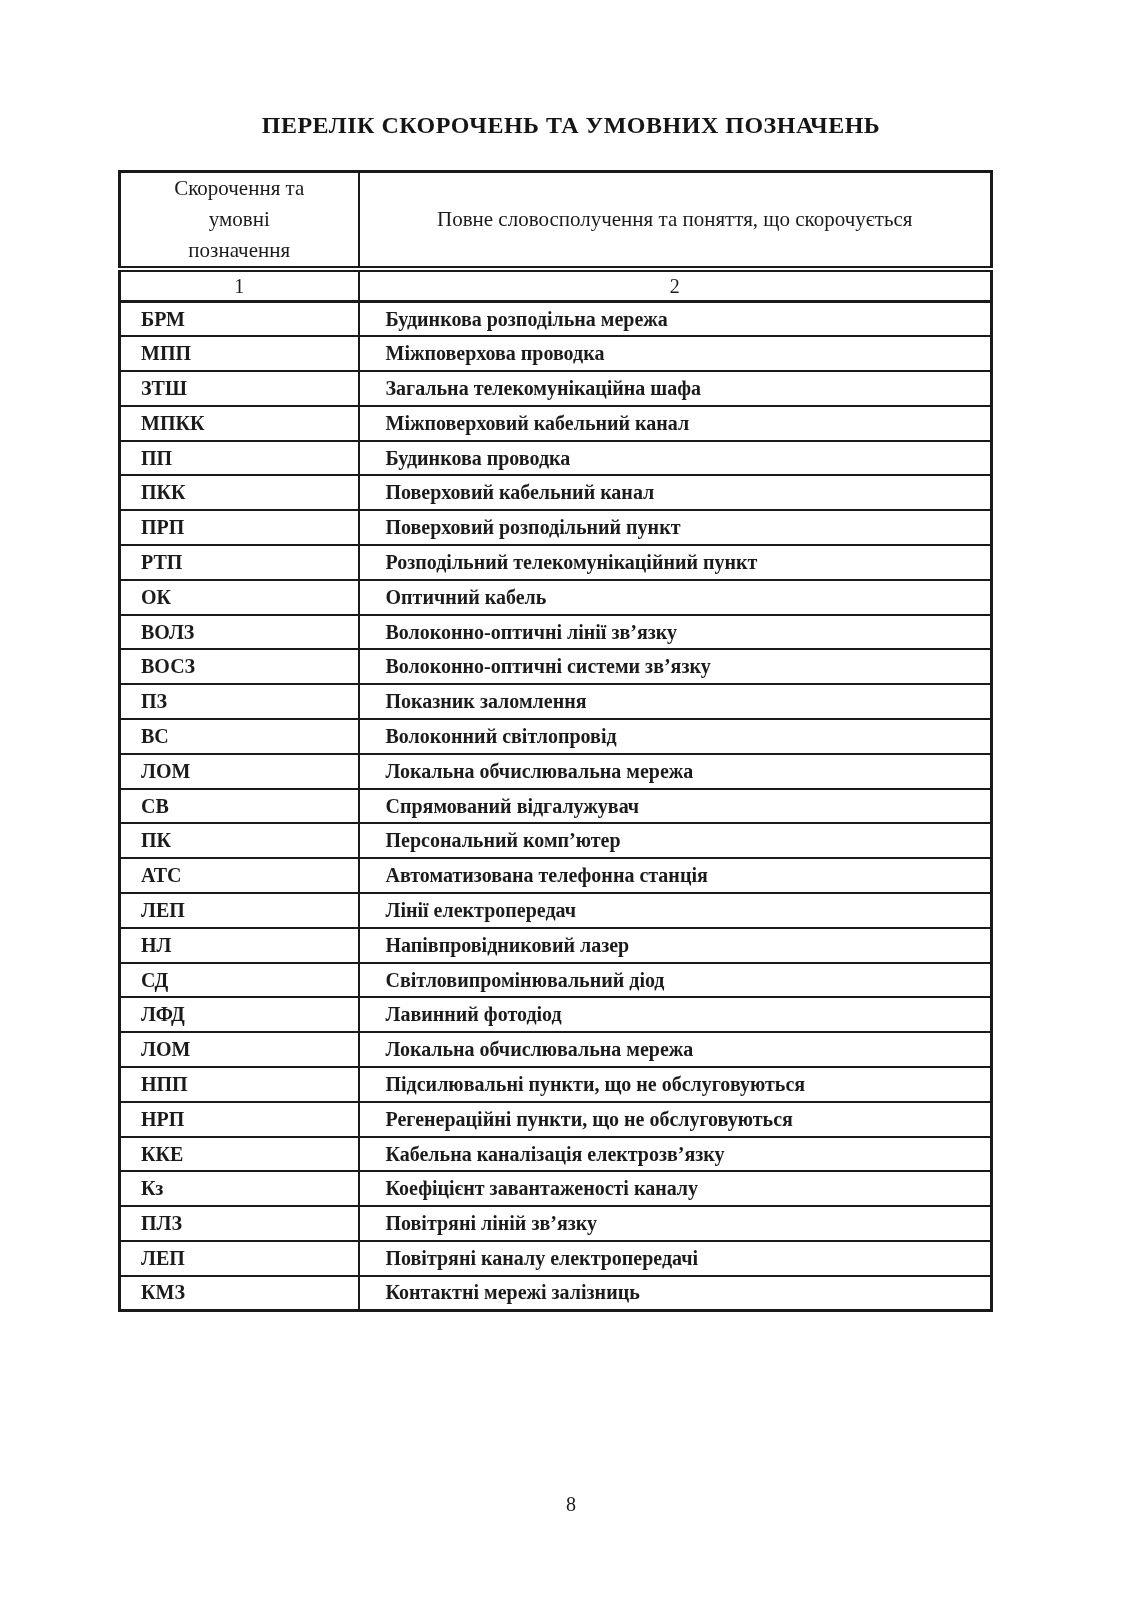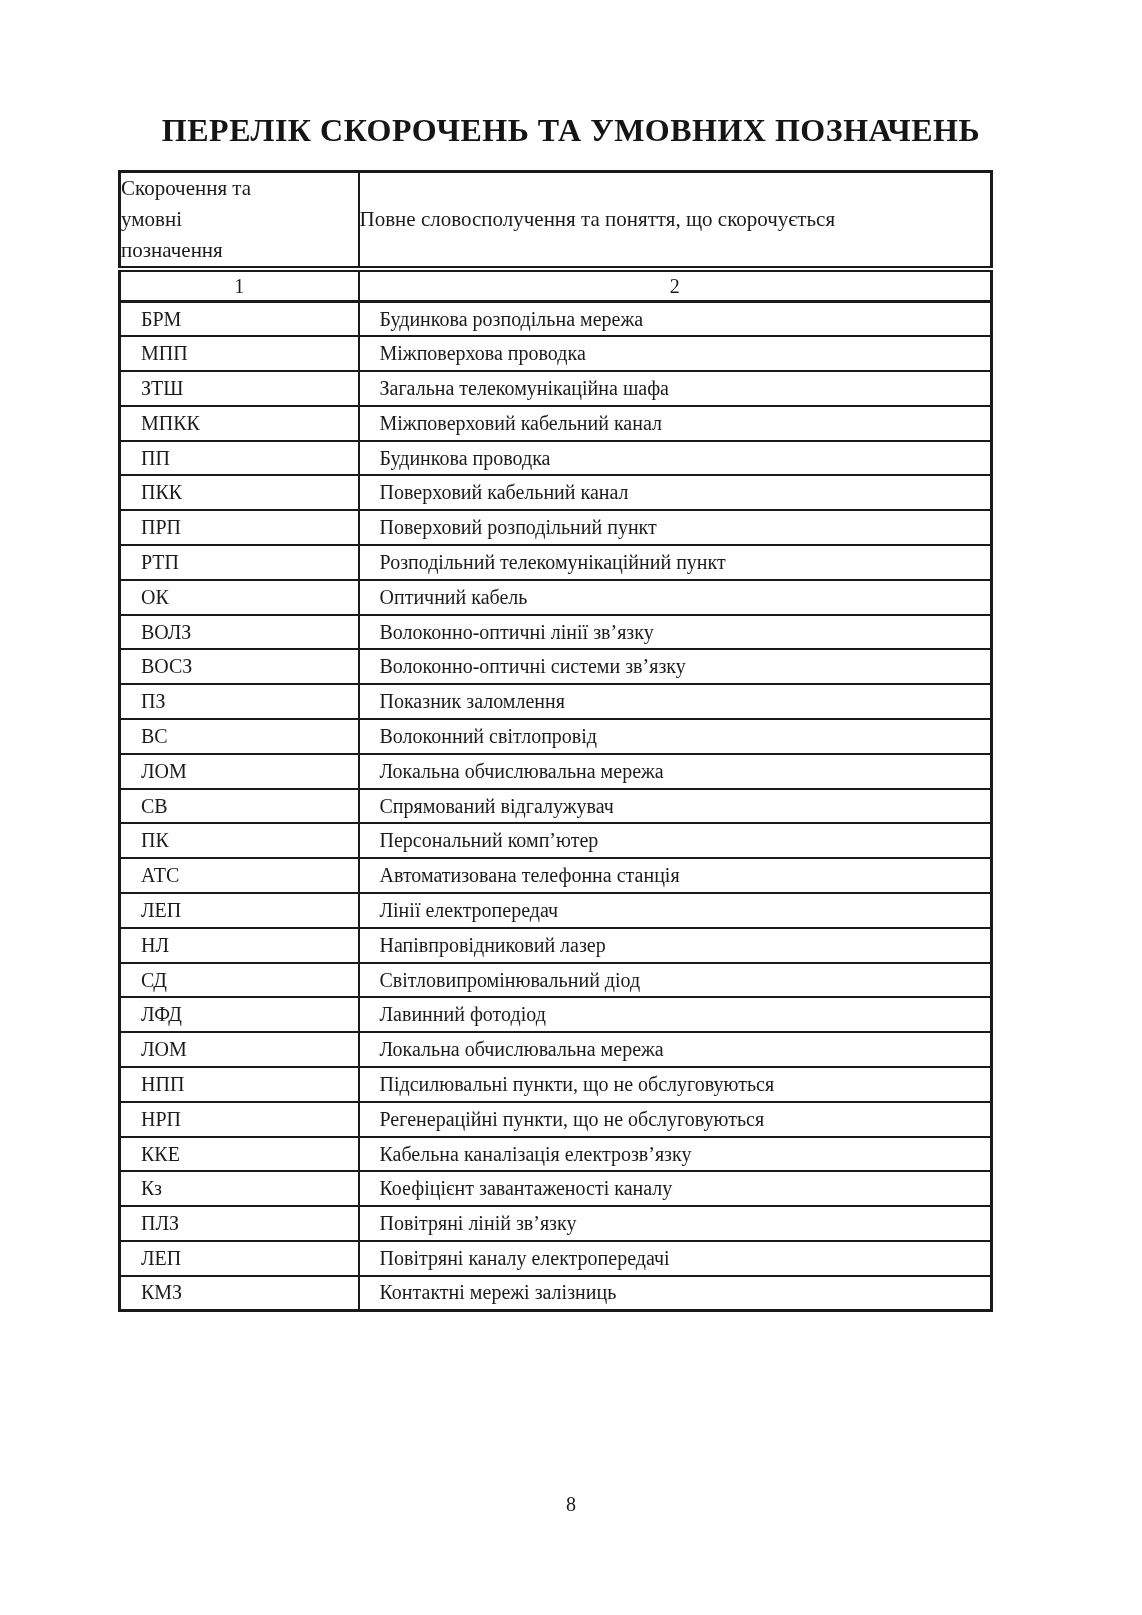--- a/index.html
+++ b/index.html
@@ -12,21 +12,21 @@
     color: #1b1b1b;
     overflow: hidden;
   }
   .title {
     position: absolute;
     top: 112px;
     left: 0;
     width: 1142px;
     margin: 0;
     text-align: center;
-    font-size: 32px;
+    font-size: 24px;
     font-weight: bold;
     letter-spacing: 0.5px;
     color: #151515;
   }
   table.abbr-table {
     position: absolute;
     left: 118px;
     top: 170px;
     width: 872px;
     border-collapse: collapse;
@@ -37,40 +37,40 @@
   col.c2 { width: 633px; }
   .abbr-table th, .abbr-table td {
     border: 2px solid #1a1a1a;
     padding: 0;
   }
   .header-row th {
     height: 93px;
     font-weight: normal;
     font-size: 21px;
     line-height: 31px;
-    text-align: left;
+    text-align: center;
     vertical-align: middle;
   }
   .num-row td {
     height: 28px;
     text-align: center;
     vertical-align: middle;
     font-size: 20px;
     border-top: 6px double #1a1a1a;
     border-bottom: 3px solid #1a1a1a;
   }
-  .data-row { height: 34.8px; }
+  .data-row { height: 34.8px; font-weight: bold; }
   .data-row td {
     font-size: 20px;
     vertical-align: middle;
     white-space: nowrap;
     overflow: hidden;
   }
   td.abbr { padding-left: 20px; }
-  td.full { padding-left: 20px; margin-top: 23px; }
+  td.full { padding-left: 26px; margin-top: 23px; }
   .page-number {
     position: absolute;
     top: 1493px;
     left: 0;
     width: 1142px;
     text-align: center;
     font-size: 20px;
   }
 </style>
 </head>

